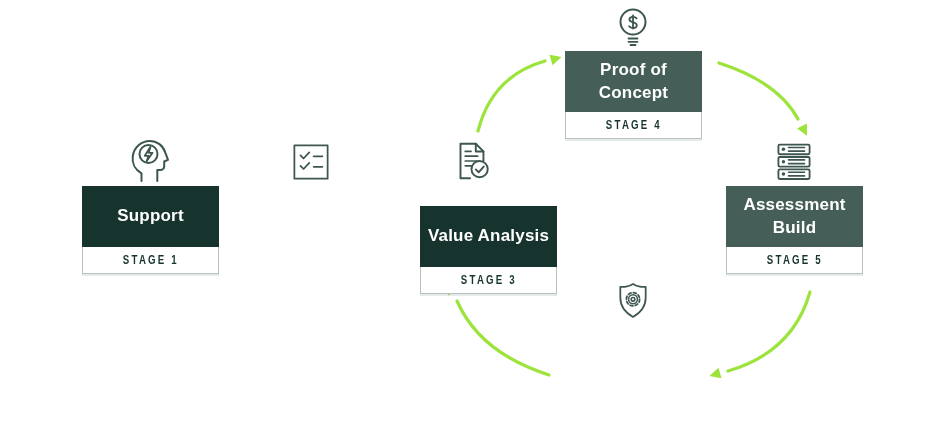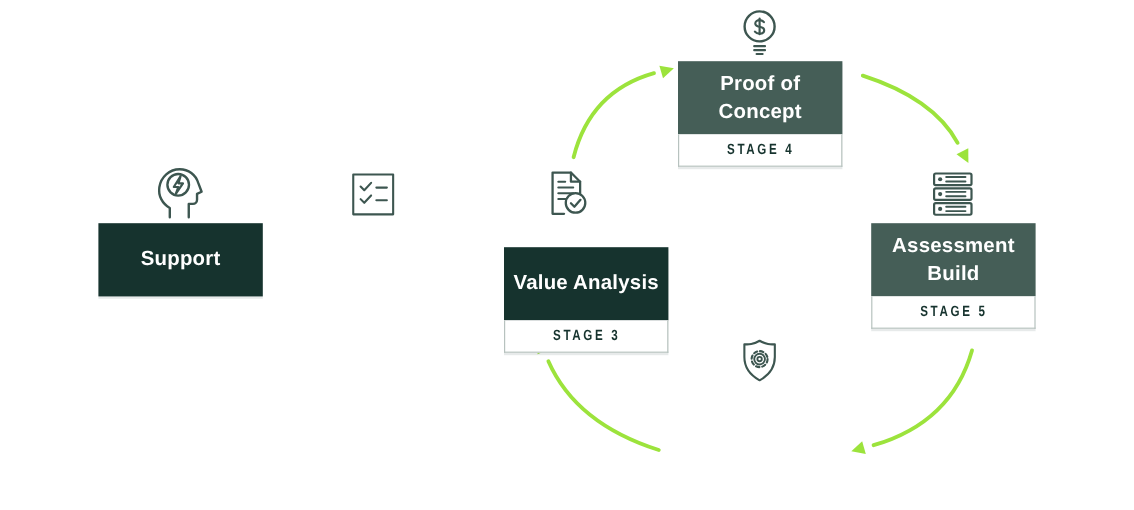--- a/index.html
+++ b/index.html
@@ -79,20 +79,23 @@
 
   <div class="icon-wrap" style="left:126px; top:135px;">
     <svg width="48" height="48" viewBox="0 0 48 48">
       <path class="ico" d="M15.5 46 V38.3 C9.2 34.7 5.7 28.1 6.8 21 8.1 12.5 15.2 6 23.8 6 c7.3 0 13.3 4.6 15.4 11.4 L42 24.8 l-3.8 1.7 v5 c0 1.9-1.5 3.4-3.4 3.4 h-3.5 V46"></path>
       <circle class="ico" cx="22.5" cy="19" r="9"></circle>
       <path class="ico ico-thin" d="M24.5 11.8 18.8 20.8 h3.8 L20.5 26.6 26.5 17.8 h-3.8 Z"></path>
     </svg>
   </div>
   <div class="stage" style="left:82px; top:186px;">
     <div class="stage-title dark">Support</div>
+    <div class="stage-bar">
+        <span class="cond">STAGE 1</span>
+      </div>
   </div>
 
   <div class="icon-wrap" style="left:290px; top:141px;">
     <svg width="42" height="42" viewBox="0 0 48 48">
       <rect class="ico" x="5" y="5" width="38" height="38"></rect>
       <path class="ico" d="M12 16.5 l3.5 3.5 6.5-7"></path>
       <path class="ico" d="M27 17.5 h10"></path>
       <path class="ico" d="M12 28.5 l3.5 3.5 6.5-7"></path>
       <path class="ico" d="M27 29.5 h10"></path>
     </svg>

